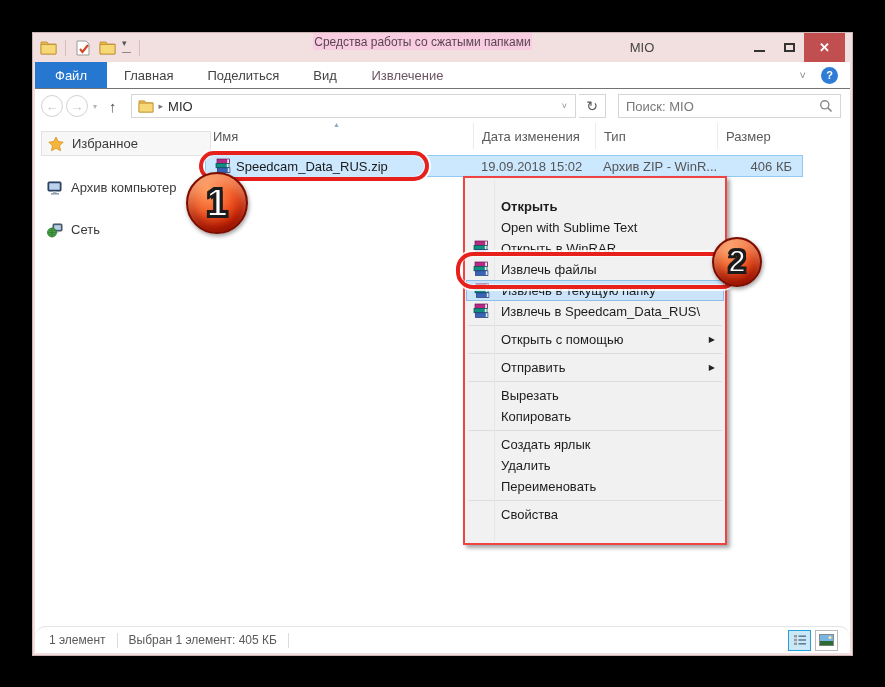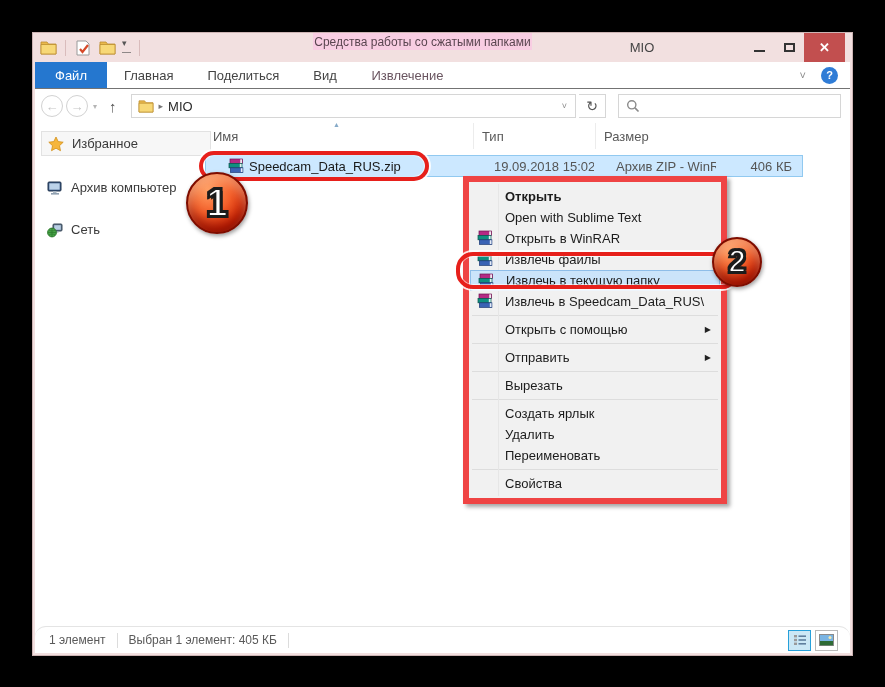--- a/index.html
+++ b/index.html
@@ -86,39 +86,39 @@
   .col { padding-left:8px; position:relative; height:100%; display:flex; align-items:center; }
   .col-name { width:268px; }
   .col-date { width:122px; }
   .col-type { width:122px; }
   .col-size { width:86px; }
   .col-date, .col-type, .col-size { border-left:1px solid #ececec; }
   .sort-caret { position:absolute; left:128px; top:-2px; font-size:7px; color:#86aac8; }
 
   .file-row { display:flex; align-items:center; height:22px; width:598px; margin-top:6px;
     background:#cce8ff; border:1px solid #91c9f0; }
-  .cell { padding-left:22px; overflow:hidden; white-space:nowrap; }
+  .cell { padding-left:9px; overflow:hidden; white-space:nowrap; }
   .cell-name { width:266px; display:flex; align-items:center; gap:5px; color:#1a1a1a; }
   .cell-date { width:122px; color:#555; }
   .cell-type { width:122px; color:#555; }
   .cell-size { width:80px; text-align:right; color:#555; padding-right:4px; }
 
   
   .statusbar { height:27px; border-top:1px solid #e4e4e4; display:flex; align-items:center;
     padding:0 12px 0 14px; font-size:12px; color:#5a5a5a; background:#fff;border-radius:11px; }
   .sb-sep { width:1px; height:15px; background:#dcdcdc; margin:0 11px; }
   .view-btns { margin-left:auto; display:flex; gap:4px; }
   .view-btn { width:23px; height:21px; border:1px solid #b9b9b9; background:#fff;
     display:flex; align-items:center; justify-content:center; }
   .view-btn.active { border:1px solid #26a0da; background:#cbe8f6; }
 
   
   .ctx-menu {
     position:absolute; left:463px; top:176px; width:264px; z-index:10;
-    background:#f1f1f1; border:6px solid #ef4444; padding:4px 1px;
+    background:#f1f1f1; border:2px solid #ef4444; padding:18px 1px;
     box-shadow:3px 3px 4px rgba(0,0,0,.35);
   }
   .ctx-menu::before { content:""; position:absolute; left:29px; top:2px; bottom:2px; width:1px; background:#e6e6e6; }
   .ctx-item { position:relative; height:21px; line-height:21px; padding-left:35px; color:#1c1c1c; z-index:1; }
   .ctx-item.bold { font-weight:bold; }
   .ctx-item.hl { background:#cbe4fa; border:1px solid #8ebde8; line-height:19px; }
   .ctx-icon { position:absolute; left:7px; top:2px; width:16px; height:16px; }
   .ctx-sub { position:absolute; right:9px; top:0; font-size:8px; color:#222; }
   .ctx-sep { height:1px; background:#dddddd; margin:3px 2px; }
 
@@ -208,20 +208,21 @@
               <path d="M1 2h6l1.5 2H16v10H1z" fill="#e9b94d" stroke="#bd8e2f" stroke-width=".8"></path>
               <path d="M1 4.5h15V14H1z" fill="#f7d877" stroke="#bd8e2f" stroke-width=".8"></path>
             </svg>
         </span>
         <span class="crumb-arrow">▸</span>
         <span class="crumb-text">MIO</span>
         <span class="crumb-dd">˅</span>
       </div>
       <div class="refresh-box">↻</div>
       <div class="search-box">
+        <input type="text" placeholder="Поиск: MIO" style="">
         <span>
           <svg width="14" height="14" viewBox="0 0 15 15">
               <circle cx="6.2" cy="6.2" r="4.4" fill="none" stroke="#8a8a8a" stroke-width="1.5"></circle>
               <line x1="9.6" y1="9.6" x2="13.4" y2="13.4" stroke="#8a8a8a" stroke-width="1.8"></line>
             </svg>
         </span>
       </div>
     </div>
 
     <div class="main">
@@ -258,20 +259,21 @@
           <span>Сеть</span>
         </div>
       </div>
 
       <div class="filearea">
         <div class="colheaders">
           <div class="col col-name">
             <span>Имя</span>
             <span class="sort-caret">▲</span>
           </div>
+          <div class="col col-date">Дата изменения</div>
           <div class="col col-type">Тип</div>
           <div class="col col-size">Размер</div>
         </div>
 
         <div class="file-row">
           <div class="cell cell-name">
             <span>
               <svg width="16" height="16" viewBox="0 0 16 16">
                   <rect x="2" y="1" width="12.5" height="4.4" fill="#b42a84" stroke="#6b1650" stroke-width=".7"></rect>
                   <rect x="12.2" y="1.4" width="1.8" height="3.6" fill="#f2e6ee"></rect>
@@ -379,20 +381,21 @@
     <span>Открыть с помощью</span>
     <span class="ctx-sub">▶</span>
   </div>
   <div class="ctx-sep"></div>
   <div class="ctx-item">
     <span>Отправить</span>
     <span class="ctx-sub">▶</span>
   </div>
   <div class="ctx-sep"></div>
   <div class="ctx-item">Вырезать</div>
+  <div class="ctx-item">Копировать</div>
   <div class="ctx-sep"></div>
   <div class="ctx-item">Создать ярлык</div>
   <div class="ctx-item">Удалить</div>
   <div class="ctx-item">Переименовать</div>
   <div class="ctx-sep"></div>
   <div class="ctx-item">Свойства</div>
 </div>
 
 <div class="ann-rect ann-rect-1"></div>
 <div class="ann-rect ann-rect-2"></div>

